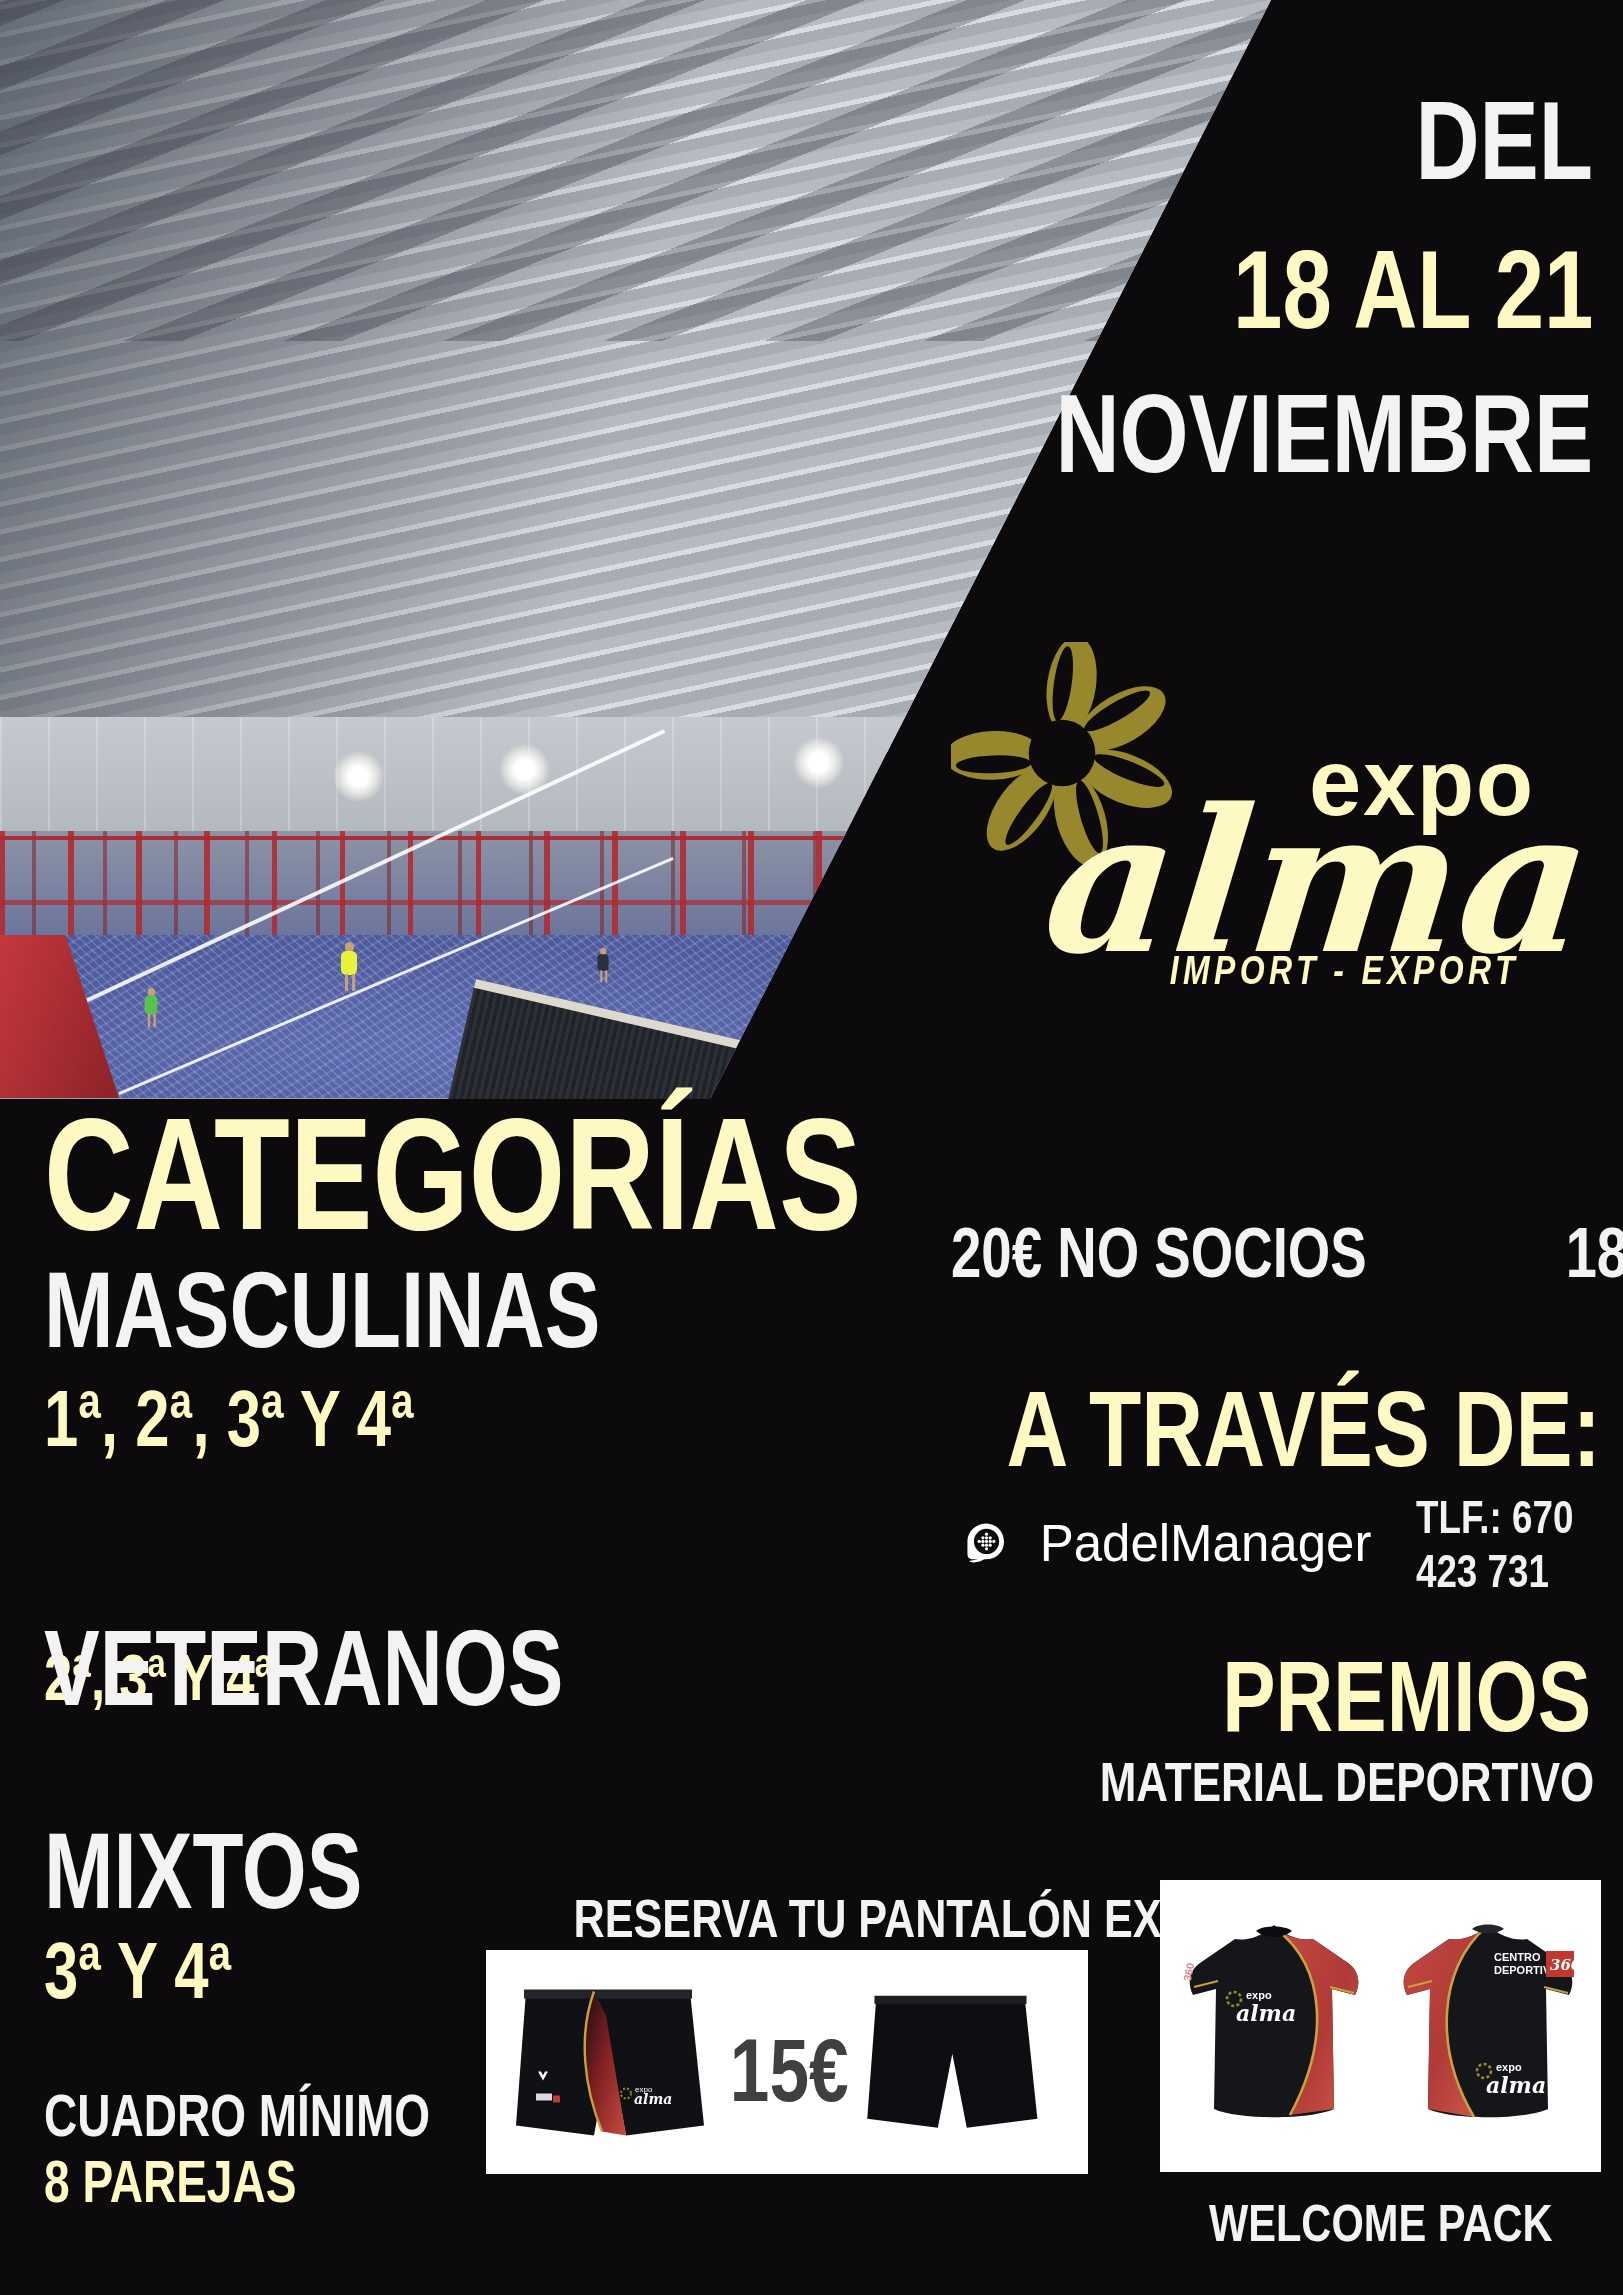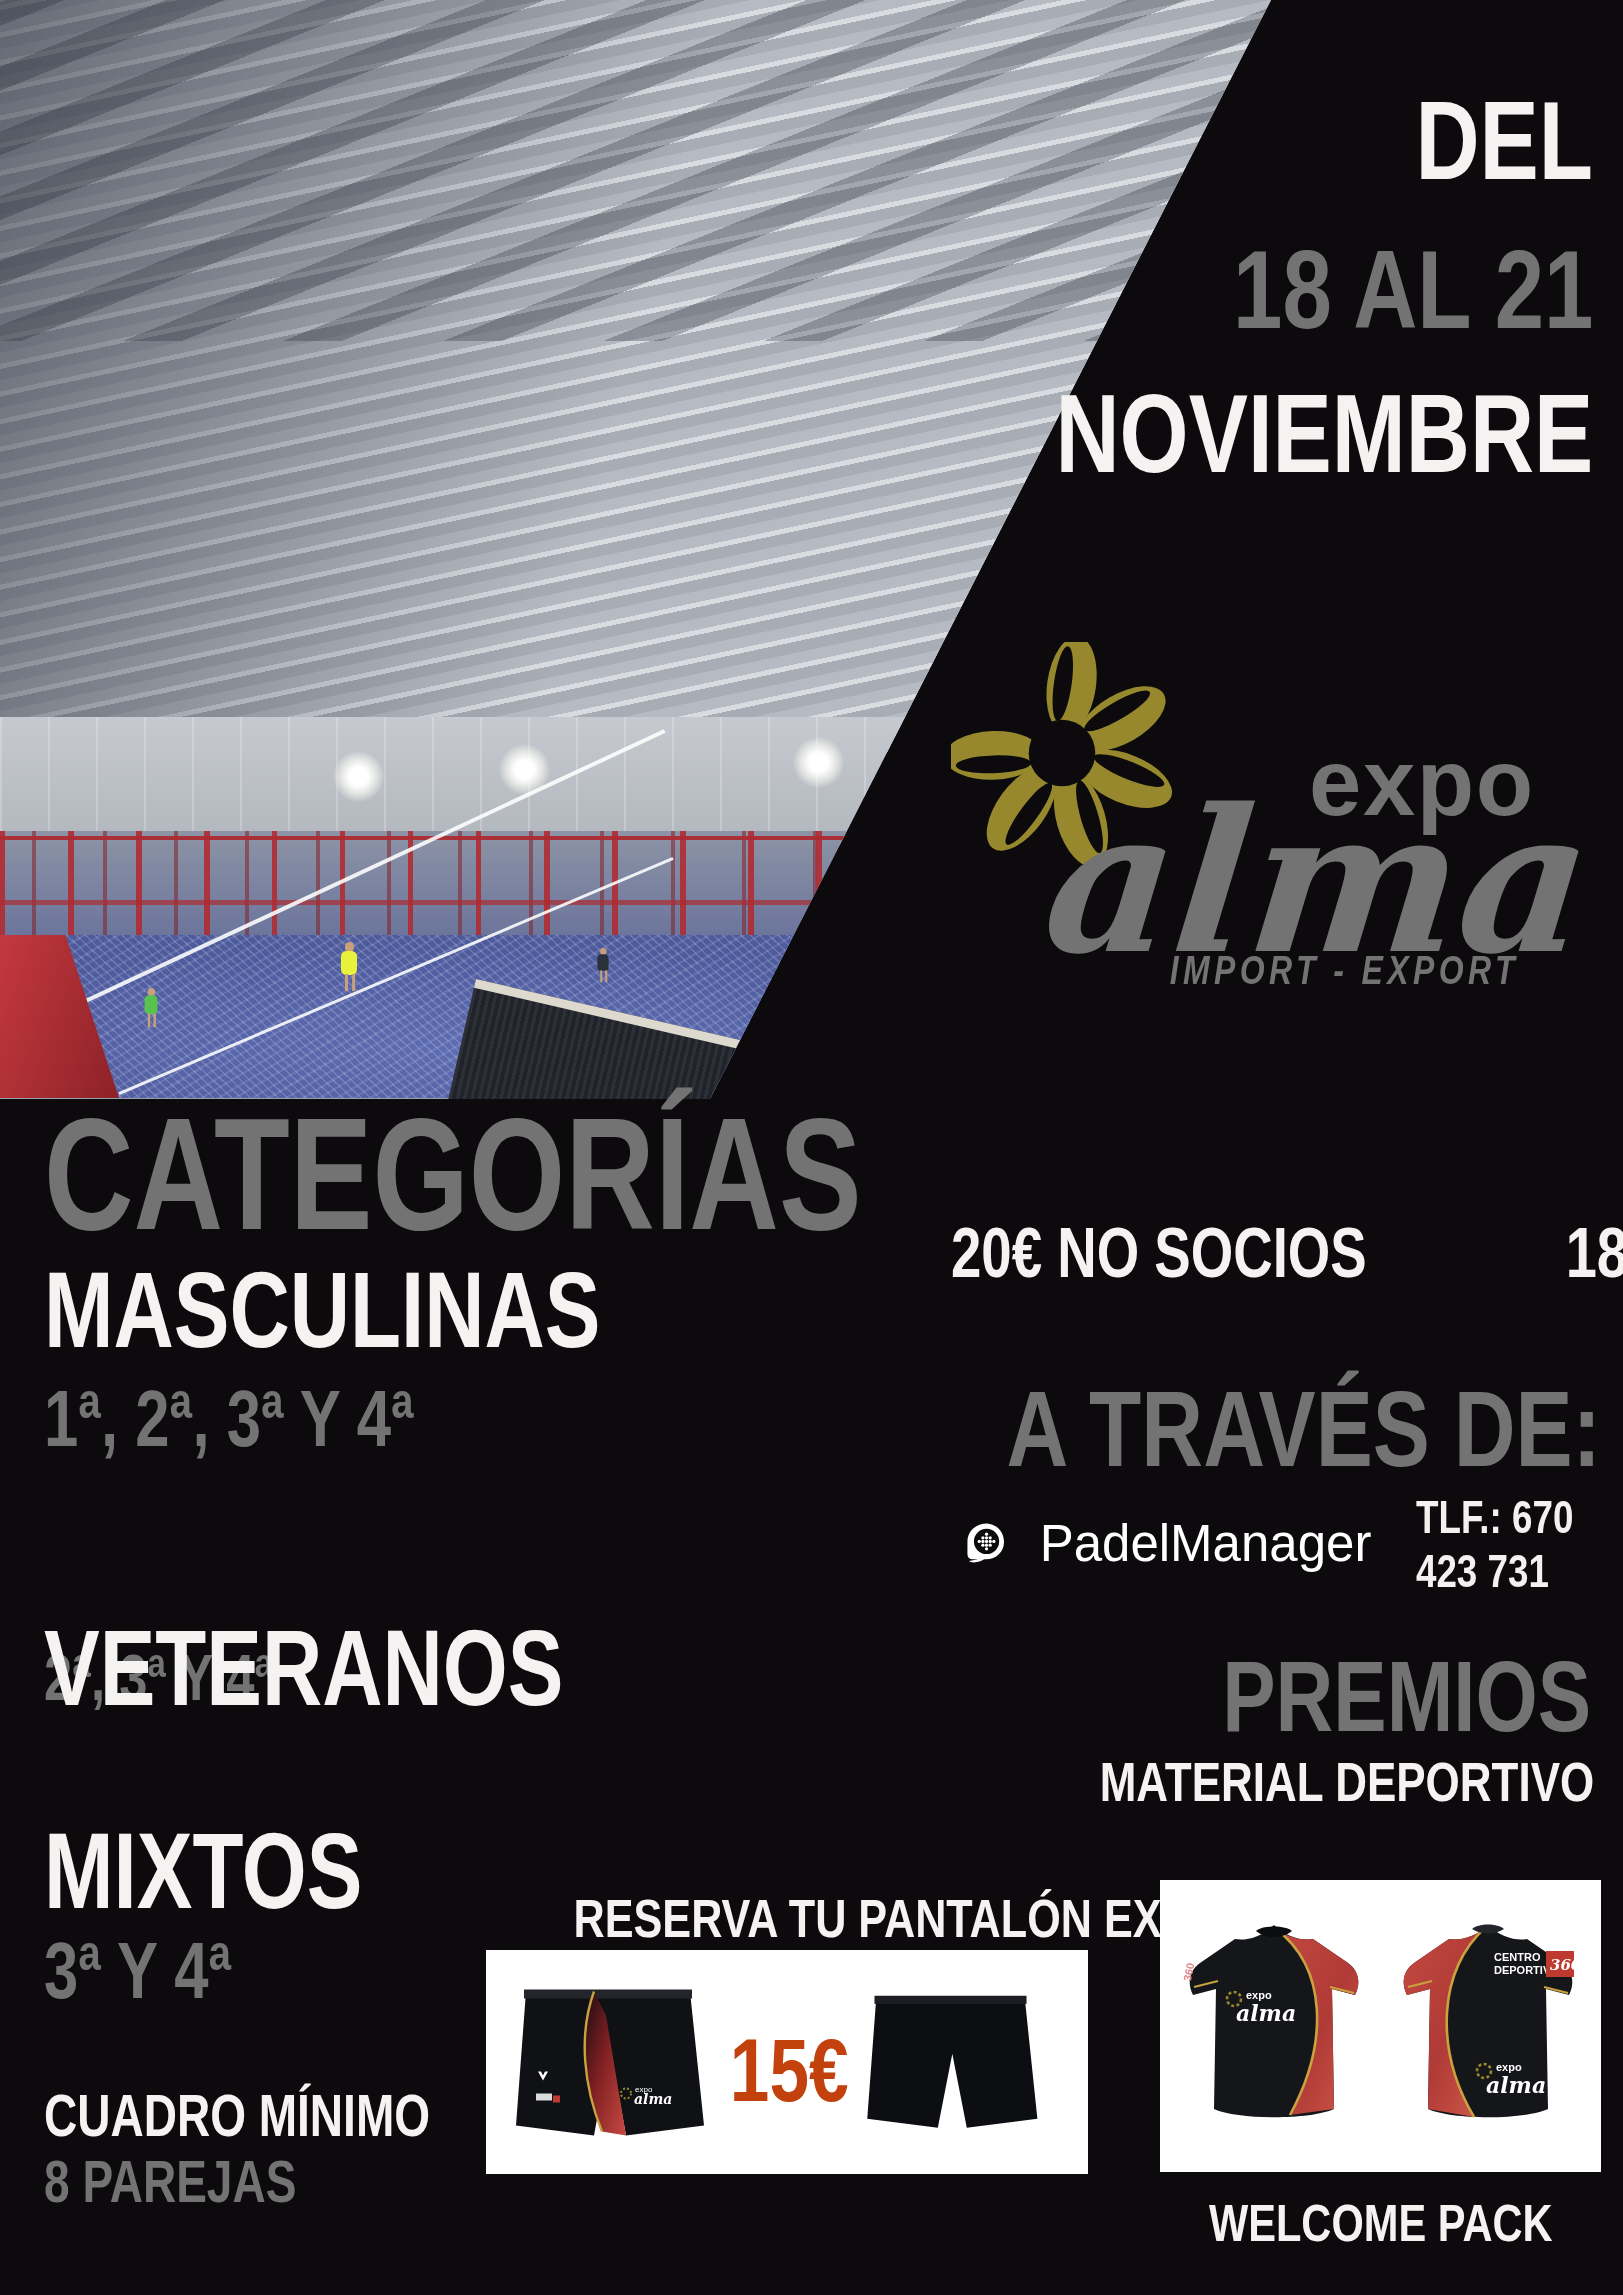--- a/index.html
+++ b/index.html
@@ -64,38 +64,38 @@
   }
   .player{position:absolute;}
   .player .head{position:absolute;left:5.5px;top:0;width:9.5px;height:9.5px;border-radius:50%;background:#caa07a;}
   .player .body{position:absolute;left:2.4px;top:8.7px;width:16px;height:24px;border-radius:5.5px;background:#e8f23a;}
   .player .legs{position:absolute;left:5.5px;top:32px;width:3.2px;height:17.4px;background:#caa07a;box-shadow:7.1px 0 0 #caa07a;}
   
   .t{position:absolute;line-height:1;white-space:nowrap;font-weight:bold;}
   .sxl{display:inline-block;transform:scaleX(.78);transform-origin:left center;}
   .sxr{display:inline-block;transform:scaleX(.80);transform-origin:right center;}
   .sxc{display:inline-block;transform:scaleX(.80);transform-origin:center center;}
-  .red{color:#737373;}
+  .red{color:#fef9c3;}
   .white{color:#f4f3f1;}
   .right{text-align:right;}
   .center{text-align:center;}
   
   .alma-script{
     font-family:"DejaVu Serif",serif;font-style:italic;font-weight:bold;
     transform:skewX(-6deg);display:inline-block;
   }
   .import-export{font-style:italic;letter-spacing:5.5px;}
   
   .pm-row{position:absolute;left:965px;top:1500px;width:631px;height:87px;display:flex;align-items:center;}
   .pm-brand{color:#ffffff;font-size:51px;line-height:1;}
   .pm-brand .light{font-weight:normal;}
   .pm-phone{margin-left:auto;color:#f2f1ef;font-size:46px;font-weight:bold;}
   
   .whitebox{position:absolute;background:#ffffff;}
-  .price{font-weight:bold;color:#c2410c;}
+  .price{font-weight:bold;color:#404040;}
 </style>
 </head>
 <body>
 
 <div id="poster">
 
   <div class="photo">
     <div class="ph-ceiling"></div>
     <div class="ph-darkbands"></div>
     <div class="ph-wall"></div>

